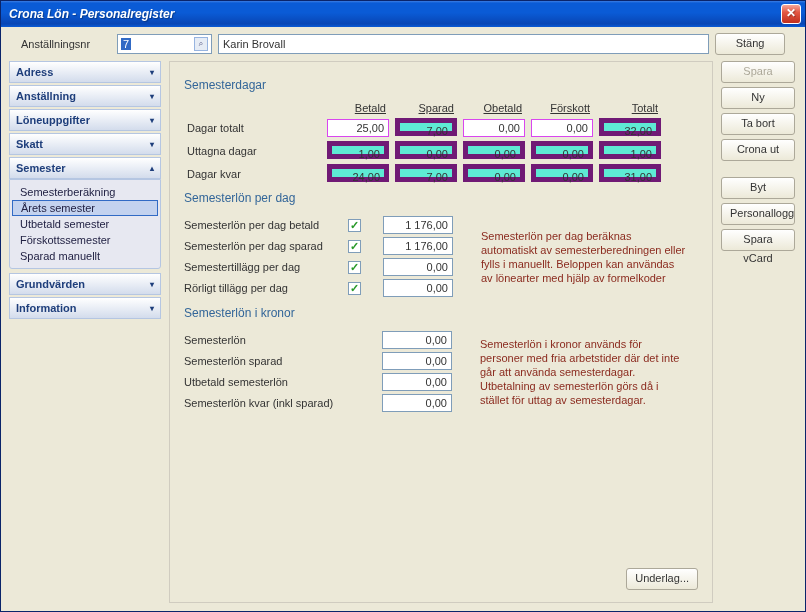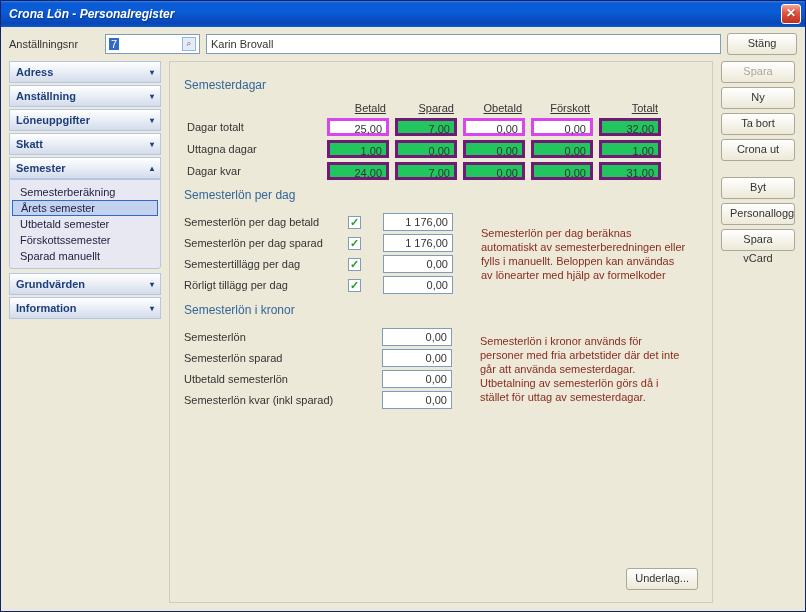--- a/index.html
+++ b/index.html
@@ -39,21 +39,21 @@
     color: #fff;
     font-weight: bold;
     font-size: 12px;
     text-align: center;
     line-height: 17px;
     cursor: pointer;
   }
   .toprow {
     display: flex;
     align-items: center;
-    padding: 6px 8px;
+    padding: 6px 20px;
     gap: 6px;
   }
   .toprow label { min-width: 90px; }
   .toprow .id-input {
     width: 95px;
     height: 20px;
     background: #fff;
     border: 1px solid #7f9db9;
     padding: 1px 3px;
     color: #004;
@@ -148,28 +148,28 @@
     font-size:12px;
     margin:6px 0 8px 0;
     display:block;
   }
   table.grid { border-collapse:collapse; }
   table.grid th { font-weight:normal; text-align:right; padding:2px 6px; text-decoration:underline; color:#333; }
   table.grid td { padding:2px 3px; }
   .rowlabel { width:140px; text-align:left; }
   .cell-input {
     width:62px; height:18px;
-    border:3px solid #701a75;
-    background:#22c55e;
+    border:5px solid #701a75;
+    background:#5eead4;
     text-align:right;
     padding:1px 4px;
     display:inline-block;
     line-height:14px;
   }
-  .cell-input.white { background:#fff; border:3px solid #d946ef; }
+  .cell-input.white { background:#fff; border:1px solid #d946ef; }
   .perday-row { display:flex; align-items:center; margin:3px 0; }
   .perday-row .lbl { width:160px; }
   .perday-row .chk {
     width:13px;height:13px;border:1px solid #7f9db9;background:#fff;margin:0 22px 0 4px;
     color:#2a9a2a;font-size:11px;line-height:11px;text-align:center;font-weight:bold;
   }
   .perday-row .val {
     width:70px;height:18px;border:1px solid #7f9db9;background:#fff;text-align:right;
     padding:1px 4px;line-height:14px;
   }

